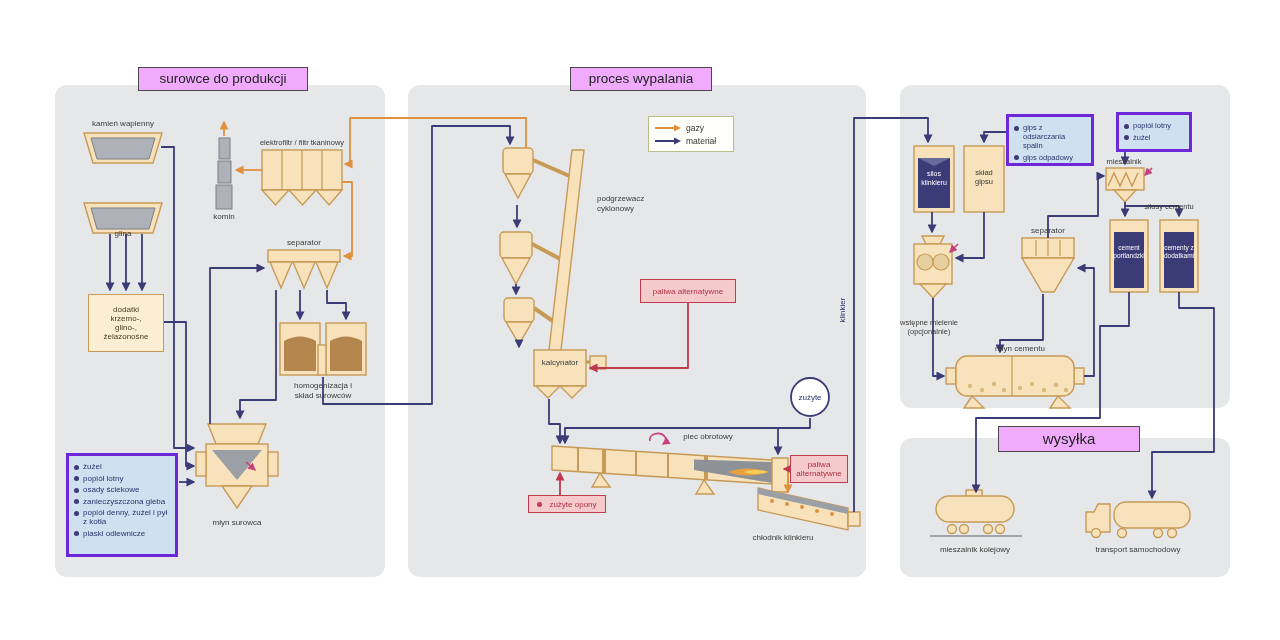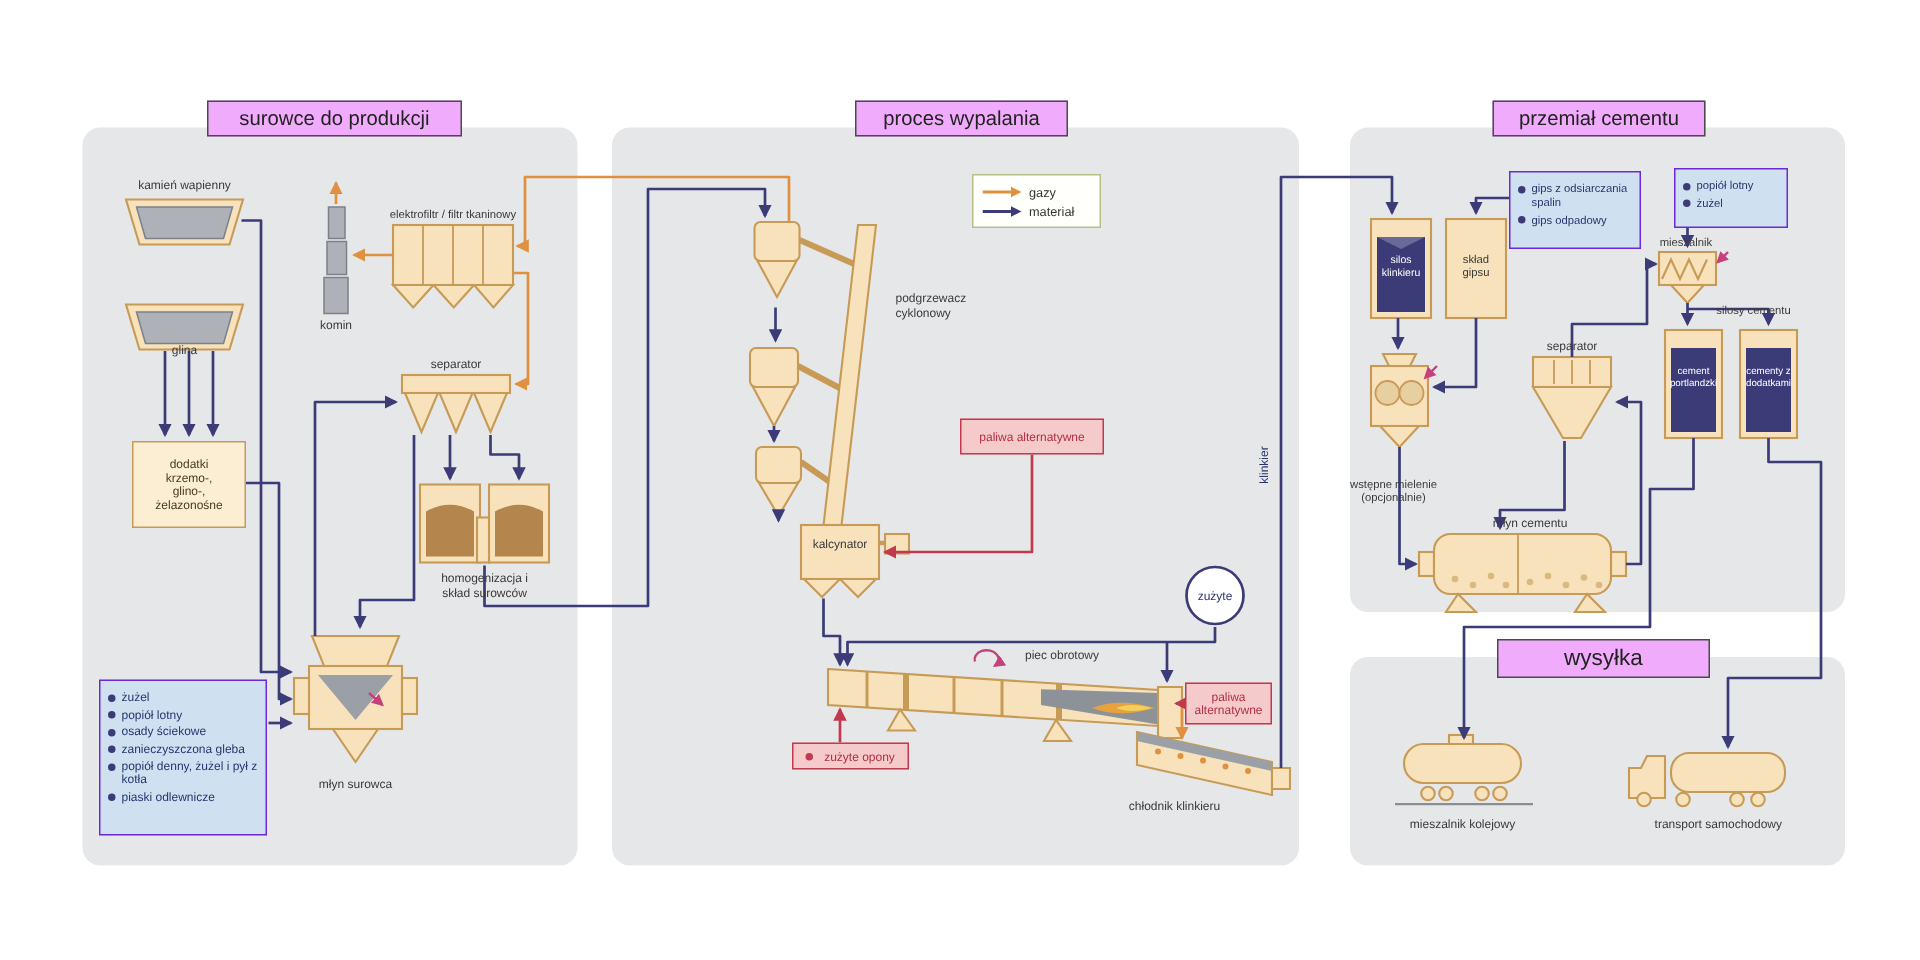--- a/index.html
+++ b/index.html
@@ -18,21 +18,21 @@
   .lbl.left{text-align:left;}
   .lbl.small{font-size:7.5px;}
   .lbl.white{color:#ffffff;font-size:7px;line-height:1.3;}
   .lbl.navy{color:#27356e;}
   .crbox{position:absolute;background:#fbeed3;border:1px solid var(--eqs);color:#4a3a20;
          font-size:8px;text-align:center;display:flex;align-items:center;justify-content:center;
          padding:20px;z-index:4;box-sizing:border-box;}
   .pinkbox{position:absolute;background:#f5caca;border:1px solid var(--red);color:#b03044;
          font-size:8px;text-align:center;display:flex;align-items:center;justify-content:center;
          gap:3px;padding:2px 3px;z-index:4;box-sizing:border-box;}
-  .bluebox{position:absolute;background:#cfe1f0;border:1px solid #6d28d9;color:#27356e;
+  .bluebox{position:absolute;background:#cfe1f0;border:3px solid #6d28d9;color:#27356e;
          font-size:8px;text-align:left;padding:6px 5px;z-index:4;box-sizing:border-box;}
   .legend{position:absolute;background:#fffffb;border:1px solid #b9bd86;z-index:4;
          padding:4px 6px;box-sizing:border-box;}
   .legend .row{display:flex;align-items:center;gap:5px;height:13px;}
   .legend .row span{font-size:8.5px;color:#333;}
   .li{display:flex;margin-bottom:2.5px;}
   .dot{width:5px;height:5px;border-radius:50%;background:#3b3b78;margin:2.5px 4px 0 0;flex:none;}
   .dot.red{background:var(--red);}
   .rot{transform:rotate(-90deg);}
 </style>
@@ -41,21 +41,20 @@
 
 <div id="stage">
 
   <div class="panel" style="left:55px;top:85px;width:330px;height:492px;"></div>
   <div class="panel" style="left:408px;top:85px;width:458px;height:492px;"></div>
   <div class="panel" style="left:900px;top:85px;width:330px;height:323px;"></div>
   <div class="panel" style="left:900px;top:438px;width:330px;height:139px;"></div>
 
   <div class="title" style="left:138px;top:67px;width:168px;">surowce do produkcji</div>
   <div class="title" style="left:570px;top:67px;width:140px;">proces wypalania</div>
-  <div class="title" style="left:995px;top:67px;width:140px;">przemiał cementu</div>
   <div class="title big" style="left:998px;top:426px;width:140px;">wysyłka</div>
 
   <svg class="layer" width="1280" height="640" viewBox="0 0 1280 640">
     <defs>
       <marker id="an" markerWidth="5" markerHeight="5" refX="4.2" refY="2.5" orient="auto">
           <path d="M0,0L5,2.5L0,5z" fill="#3b3b78"></path>
         </marker>
       <marker id="ao" markerWidth="5" markerHeight="5" refX="4.2" refY="2.5" orient="auto">
           <path d="M0,0L5,2.5L0,5z" fill="#e0913f"></path>
         </marker>
@@ -376,15 +375,15 @@
       </div>
   </div>
   <div class="lbl small" style="left:1096px;top:157px;width:56px;">mieszalnik</div>
   <div class="lbl small" style="left:1138px;top:202px;width:62px;">silosy cementu</div>
   <div class="lbl" style="left:1022px;top:226px;width:52px;">separator</div>
   <div class="lbl small" style="left:898px;top:318px;width:62px;">wstępne mielenie (opcjonalnie)</div>
   <div class="lbl" style="left:985px;top:344px;width:70px;">młyn cementu</div>
   <div class="lbl white" style="left:1113px;top:244px;width:32px;font-size:6.5px;">cement portlandzki</div>
   <div class="lbl white" style="left:1163px;top:244px;width:32px;font-size:6.5px;">cementy z dodatkami</div>
   <div class="lbl" style="left:935px;top:545px;width:80px;">mieszalnik kolejowy</div>
-  <div class="lbl" style="left:1088px;top:545px;width:100px;text-align:right;">transport samochodowy</div>
+  <div class="lbl" style="left:1088px;top:545px;width:100px;">transport samochodowy</div>
 
 </div>
 
 </body></html>

